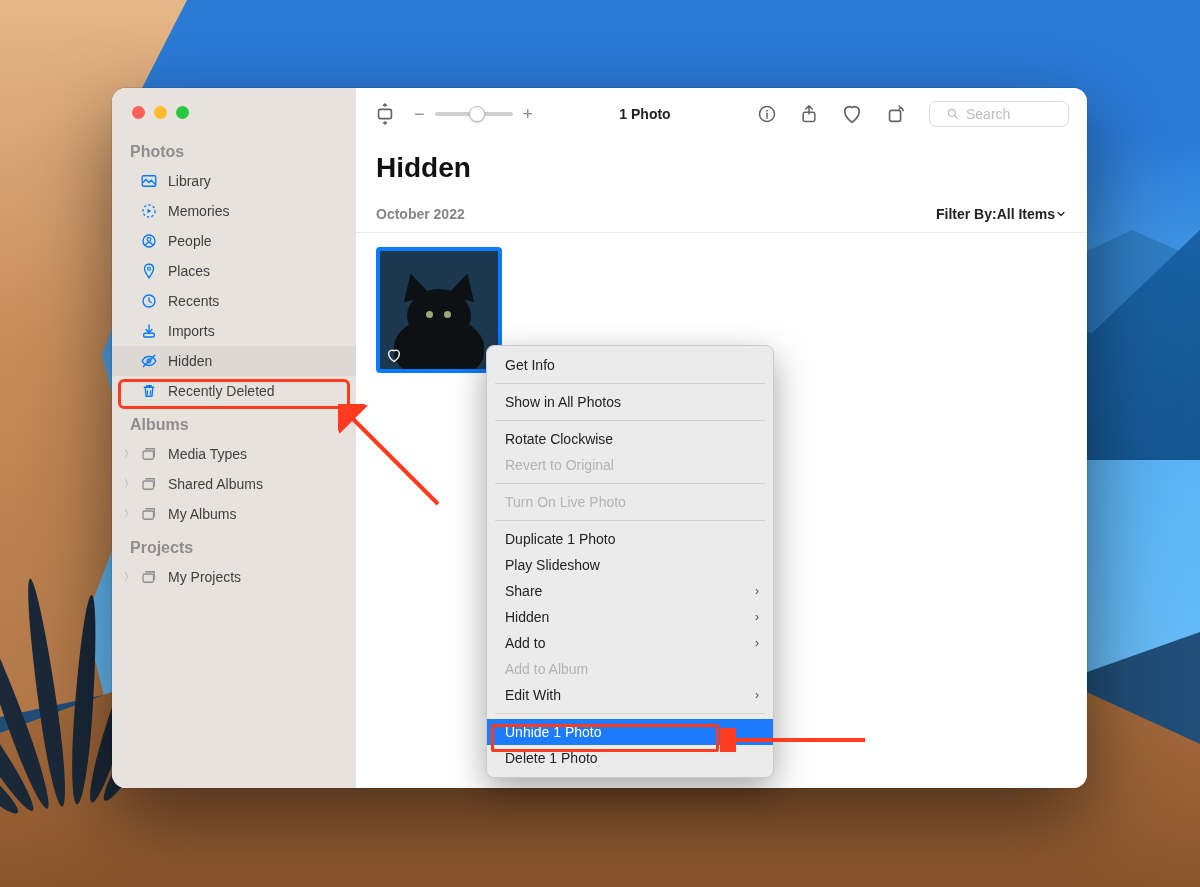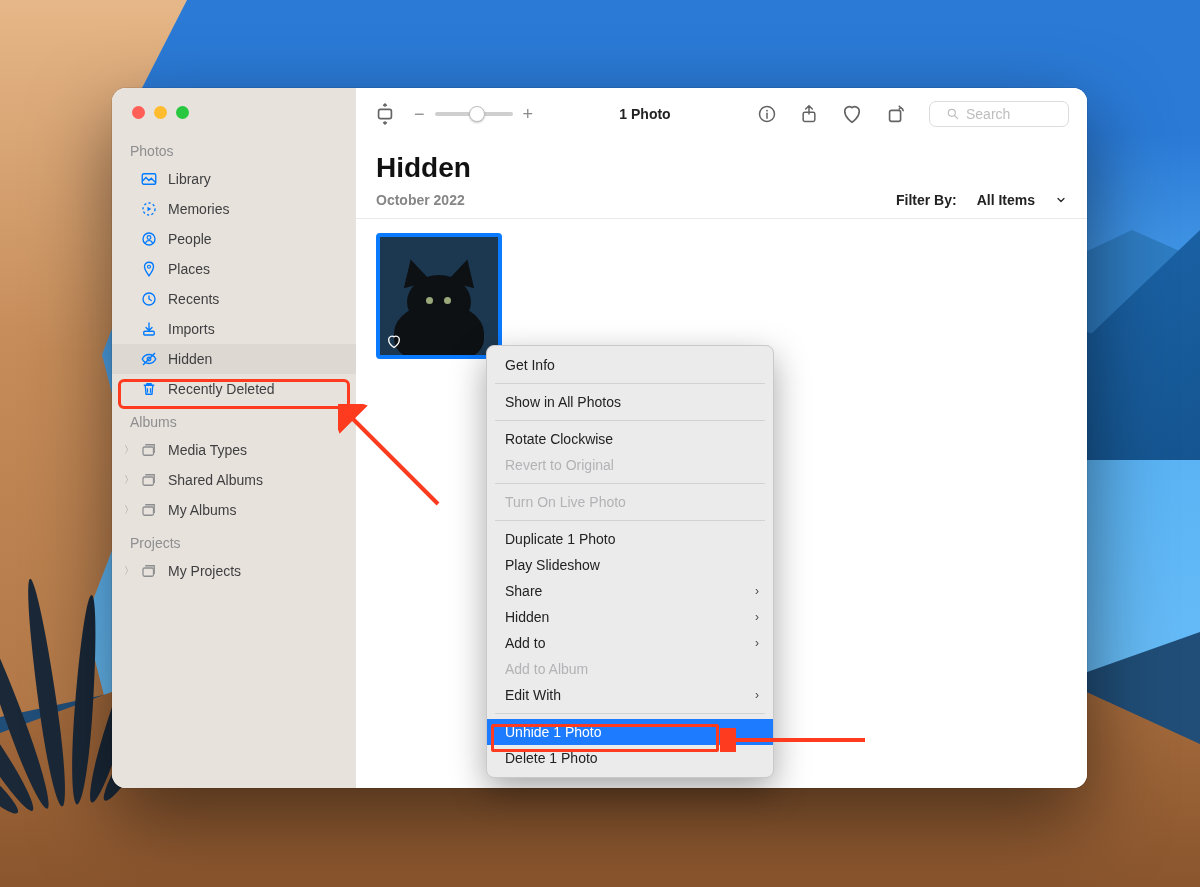--- a/index.html
+++ b/index.html
@@ -92,22 +92,22 @@
     font-size: 14px;
     color: #3f3f41;
   }
   .traffic { display: flex; gap: 9px; padding: 4px 0 14px 20px; }
   .tl { width: 13px; height: 13px; border-radius: 50%; }
   .tl.r { background: #ff5f57; }
   .tl.y { background: #febc2e; }
   .tl.g { background: #28c840; }
 
   .sb-heading {
-    font-size: 14px;
-    font-weight: 400;
+    font-size: 16px;
+    font-weight: 700;
     color: #8e8e90;
     padding: 10px 0 5px 18px;
   }
   .sb-item {
     display: flex;
     align-items: center;
     gap: 10px;
     padding: 6px 12px 6px 28px;
     line-height: 1;
     position: relative;
@@ -184,26 +184,26 @@
   }
 
   .content-head {
     padding: 12px 20px 10px 20px;
   }
   .content-head h1 {
     margin: 0; font-size: 28px; font-weight: 800; color: #111;
   }
   .subrow {
     display: flex; justify-content: space-between; align-items: center;
-    margin-top: 8px;
+    margin-top: 22px;
     font-size: 14px;
     color: #868688;
     font-weight: 600;
   }
-  .filter { color: #222; font-weight: 600; font-size: 14px; display: flex; align-items: center; gap: 20px;}
+  .filter { color: #222; font-weight: 600; font-size: 14px; display: flex; align-items: center; gap: 0;}
   .filter .label { color: #222; }
   .filter .pre { color: #222; }
   .divider { height: 1px; background: #eaeaea; }
 
   .grid {
     padding: 14px 20px;
     position: relative;
     flex: 1;
   }
   .thumb-cell {

